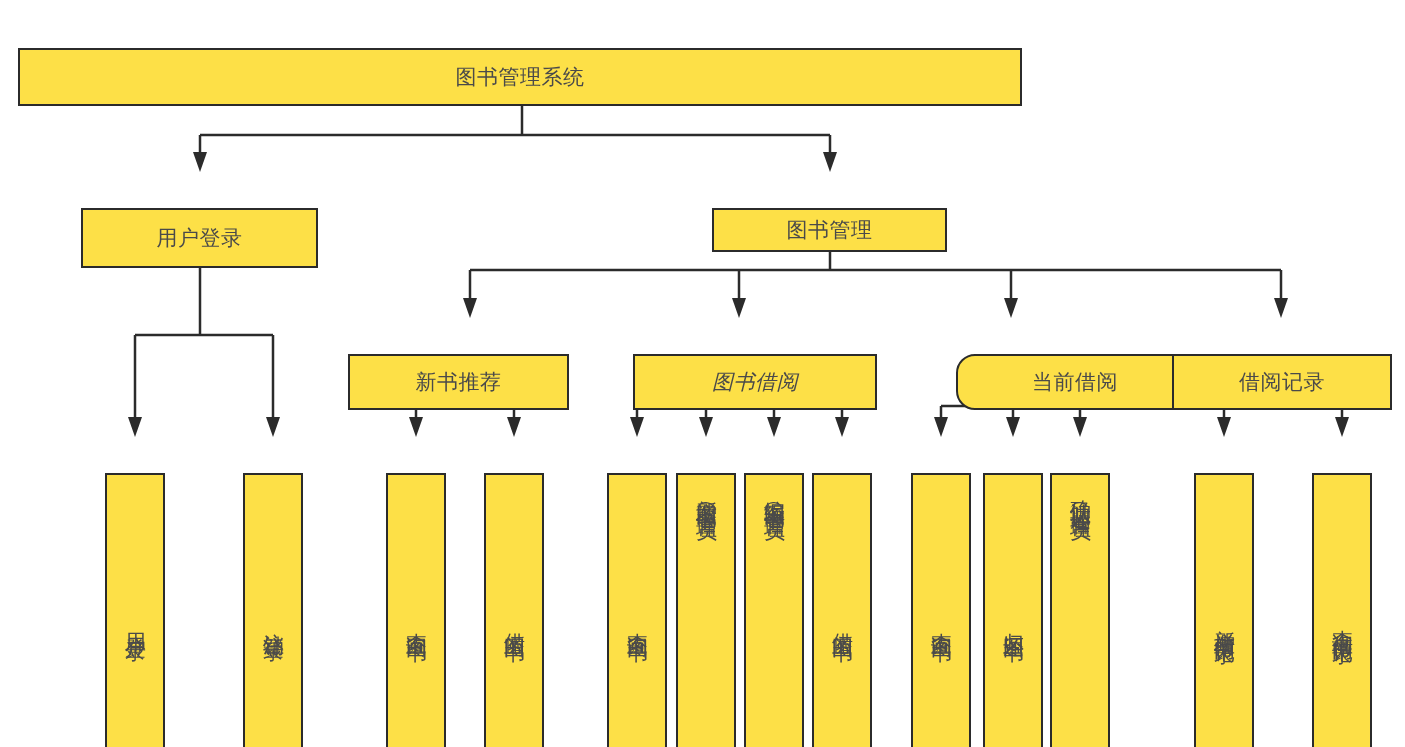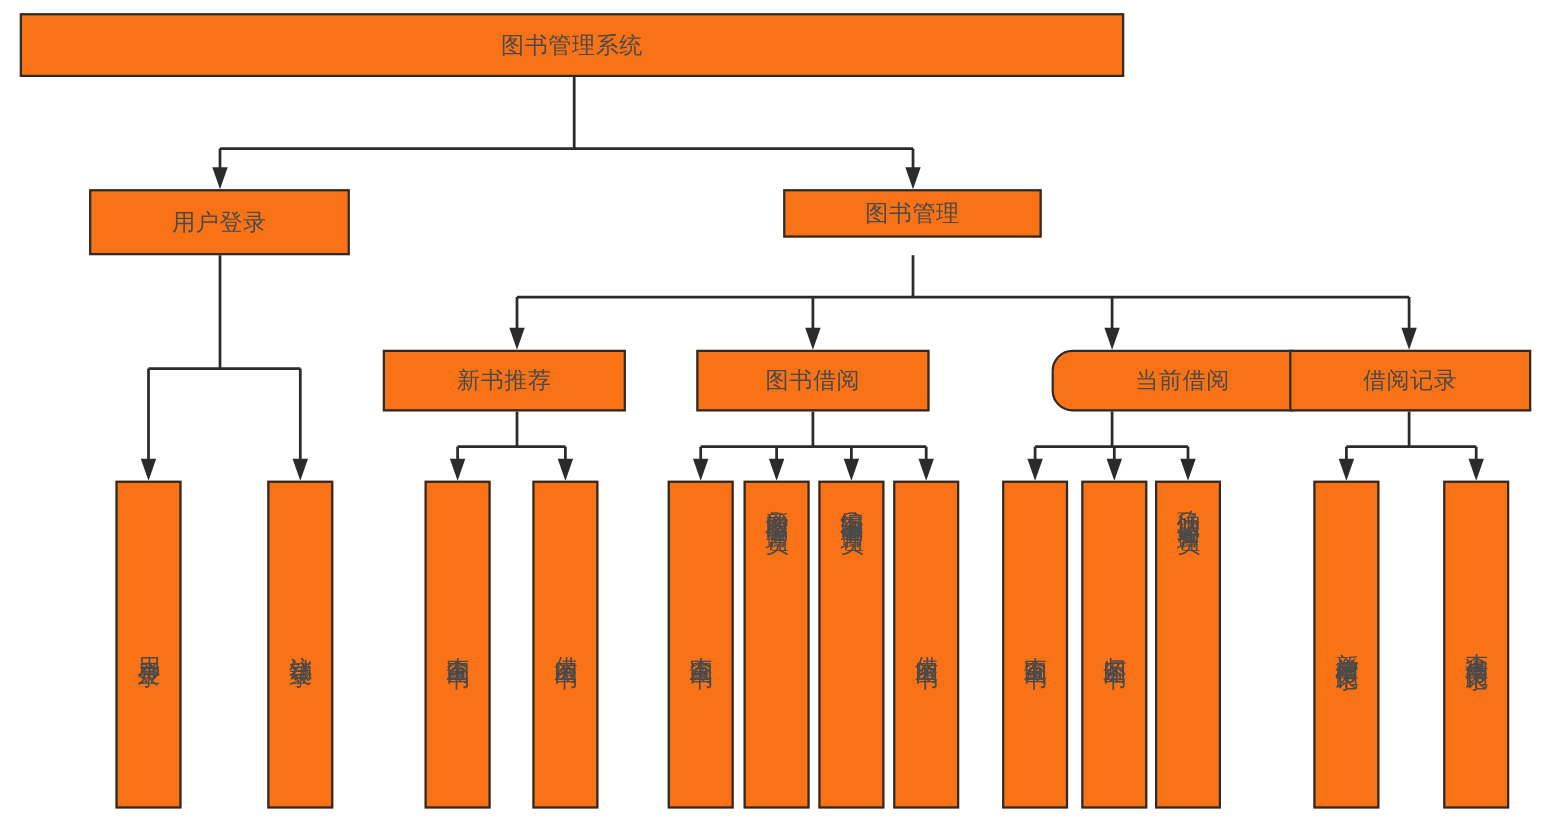--- a/index.html
+++ b/index.html
@@ -18,25 +18,26 @@
   #diagram-root {
     position: absolute;
     left: 0;
     top: 0;
     width: 1405px;
     height: 747px;
   }
   .node-box {
     position: absolute;
     box-sizing: border-box;
-    background: #f97316;
+    background: #fde047;
     border: 2.5px solid #2b2b2b;
     display: flex;
     align-items: center;
     justify-content: center;
+    margin-top: 36px;
   }
   .node-label {
     color: #4a4a4a;
     font-family: "DejaVu Sans", "Liberation Sans", sans-serif;
     font-size: 21px;
     line-height: 1.18;
     letter-spacing: 0.5px;
     white-space: pre;
     text-align: center;
     user-select: none;
@@ -149,21 +150,21 @@
       </div>
       <div class="node-box" style="left: 81px; top: 172px; width: 237px; height: 60px;">
         <span class="node-label">用户登录</span>
       </div>
       <div class="node-box" style="left: 712px; top: 172px; width: 235px; height: 44px;">
         <span class="node-label">图书管理</span>
       </div>
       <div class="node-box" style="left: 348px; top: 318px; width: 221px; height: 56px;">
         <span class="node-label">新书推荐</span>
       </div>
-      <div class="node-box" style="left: 633px; top: 318px; width: 212px; height: 56px;">
+      <div class="node-box" style="left: 633px; top: 318px; width: 244px; height: 56px; font-style: italic;">
         <span class="node-label">图书借阅</span>
       </div>
       <div class="node-box" style="left: 956px; top: 318px; width: 238px; height: 56px; border-radius: 19px;">
         <span class="node-label">当前借阅</span>
       </div>
       <div class="node-box" style="left: 1172px; top: 318px; width: 220px; height: 56px;">
         <span class="node-label">借阅记录</span>
       </div>
       <div class="node-box vertical centered" style="left: 105px; top: 437px; width: 60px; height: 298px;">
         <span class="node-label">用户登录</span>

